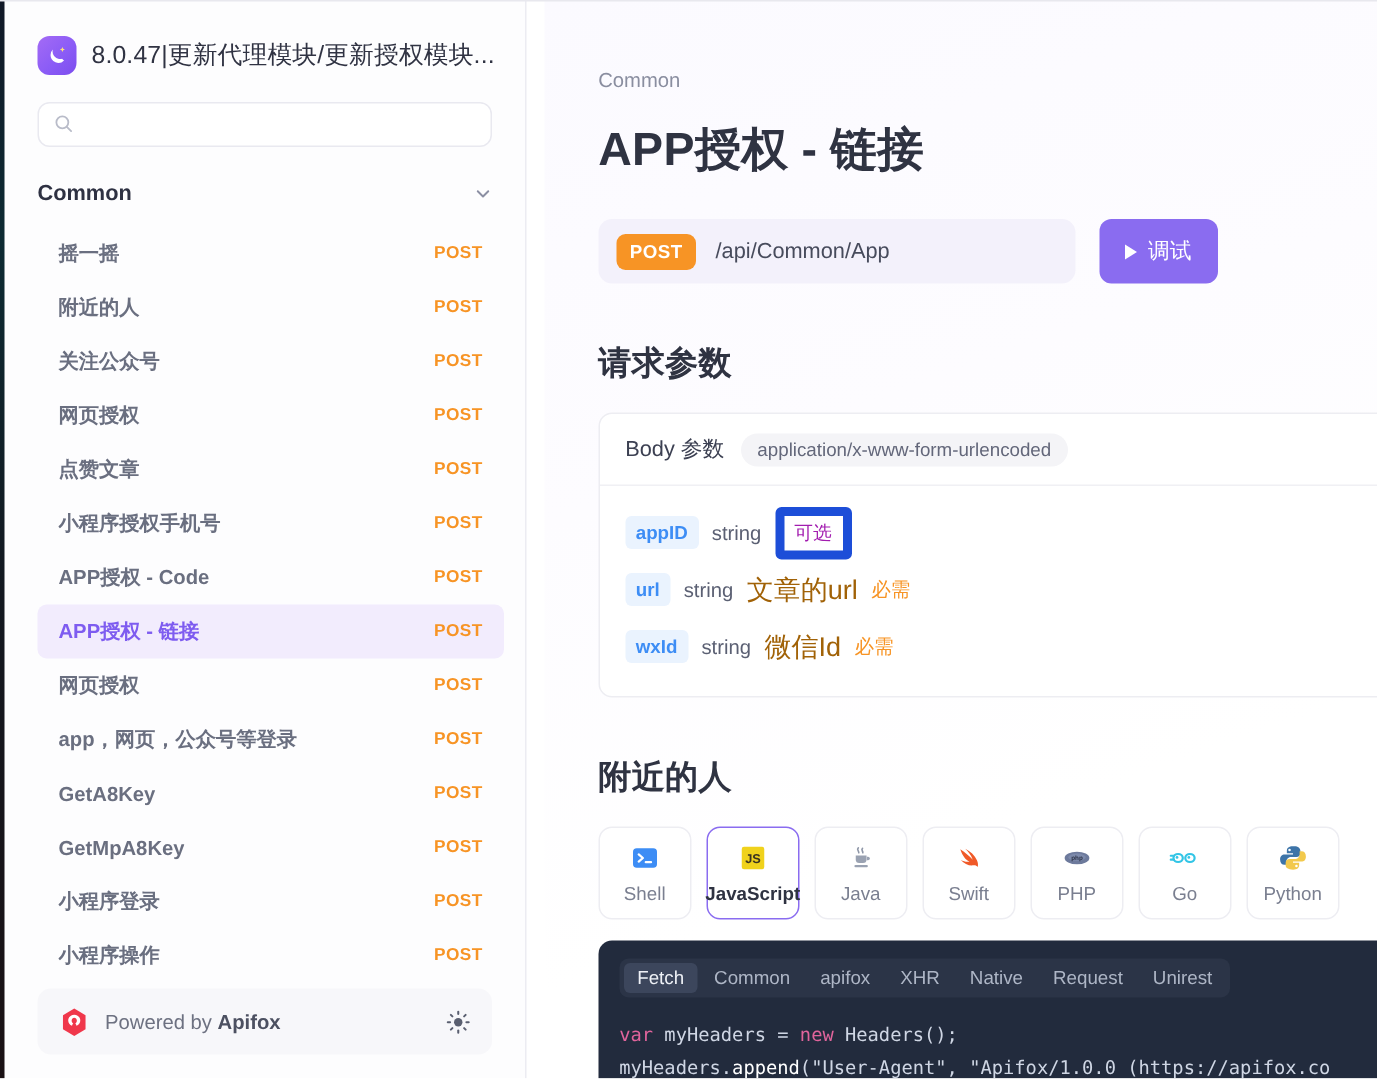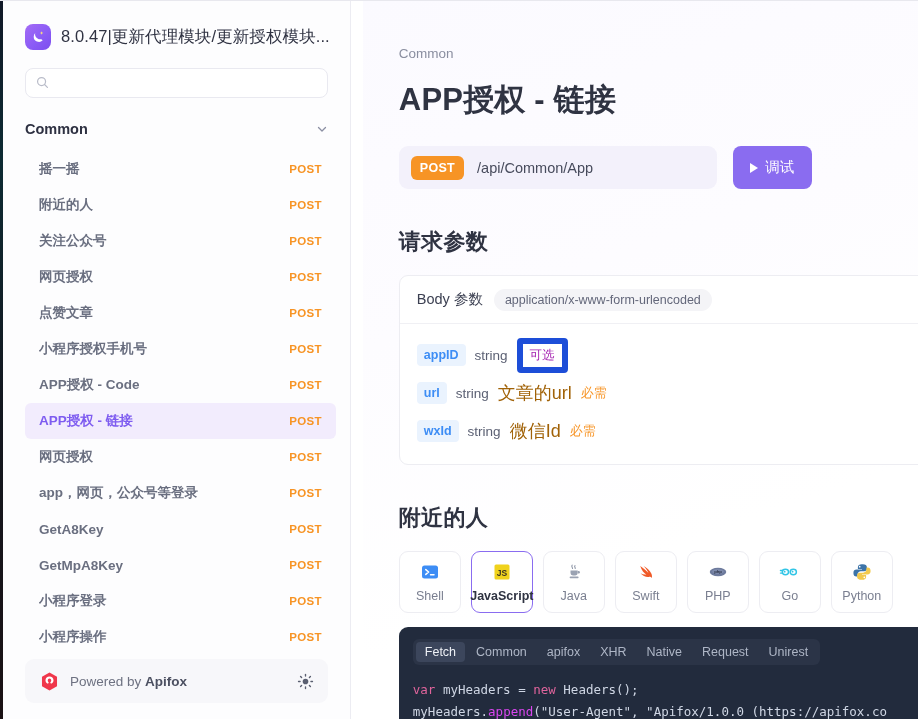--- a/index.html
+++ b/index.html
@@ -204,21 +204,21 @@
   .code-tab {
     font-size: 12.5px; color: #aeb6c6; padding: 3px 9px; border-radius: 4px;
     cursor: pointer; white-space: nowrap;
   }
   .code-tab.active { background: #3c465c; color: #eef1f6; }
   .code-text {
     margin-top: 14px; font-family: "DejaVu Sans Mono", "Liberation Mono", monospace;
     font-size: 12.5px; line-height: 1.75; color: #cfd6e4; white-space: pre;
   }
   .tk-kw { color: #e0649c; }
-  .tk-fn { color: #d946ef; }
+  .tk-fn { color: #ffffff; }
 </style>
 </head>
 <body>
 
 <div id="app">
 
   <aside class="sidebar">
 
     <div class="side-head">
       <span class="logo">

